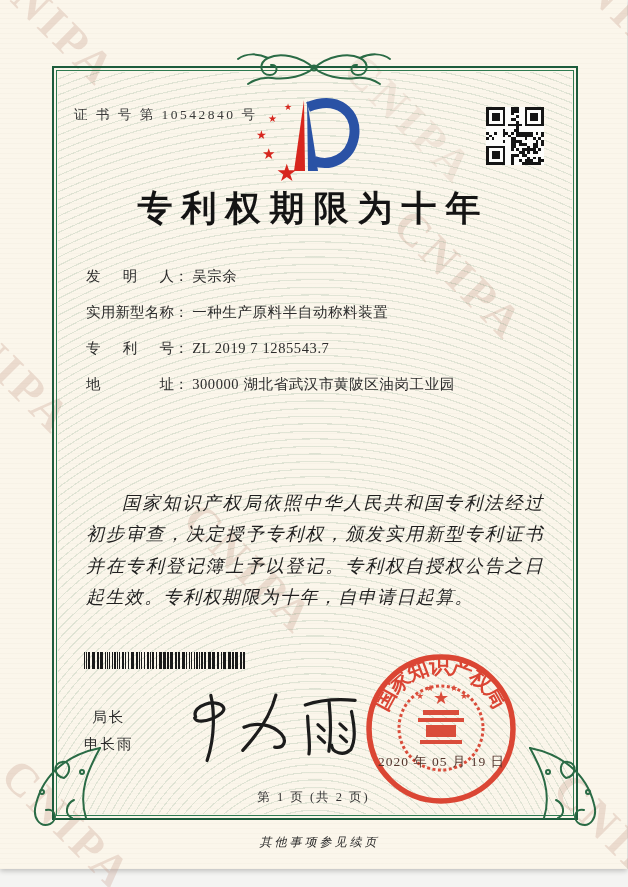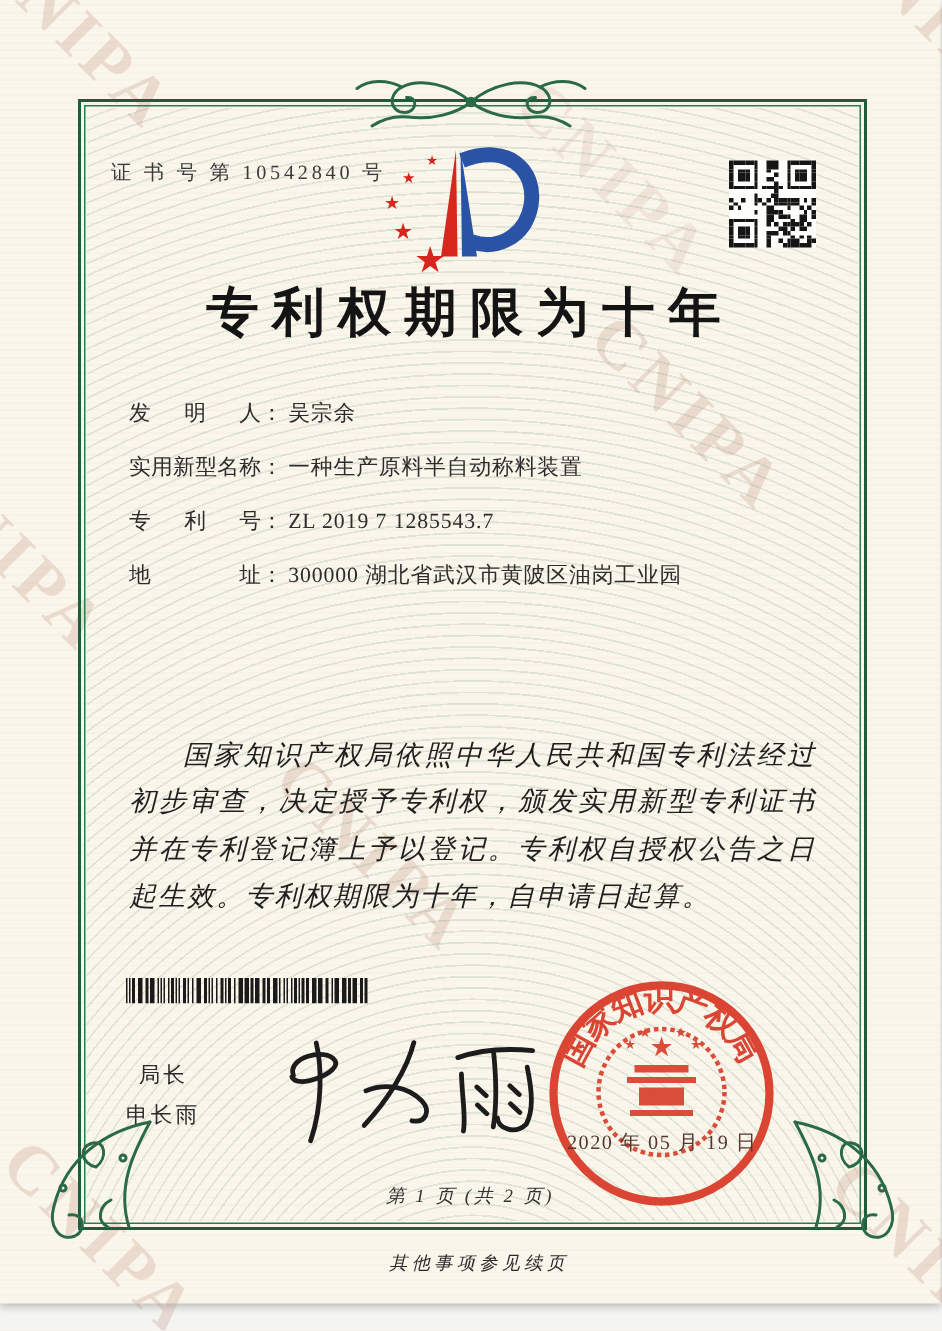--- a/index.html
+++ b/index.html
@@ -54,21 +54,21 @@
   .paras p { text-indent:2em; }
 
   .barcode { position:absolute; left:84px; top:652px; }
   .sig-labels { position:absolute; left:84px; top:704px; font-family:"Liberation Sans","DejaVu Sans",sans-serif;
                 font-size:14.5px; color:#2b2b2b; line-height:27px; letter-spacing:2px;text-align:center; }
   .sig-script { position:absolute; left:182px; top:690px; transform:rotate(-2deg); }
   .sig-script path { stroke:#1c1c1c; stroke-width:3.2; fill:none; stroke-linecap:round; stroke-linejoin:round; }
 
   .seal { position:absolute; left:362px; top:650px; mix-blend-mode:multiply; opacity:0.94; }
   .page-no { position:absolute; left:0; top:789px; width:100%; text-align:center;
-             font-size:12.5px; color:#333; letter-spacing:2px;font-style:italic; }
+             font-size:12.5px; color:#333; letter-spacing:2px; }
   .note { position:absolute; left:6px; top:834px; width:100%; text-align:center;
           font-size:12px; color:#2a2a2a; letter-spacing:3px; font-style:italic; z-index:5; }
 </style>
 </head>
 <body>
 
 <div class="scan">
   <div class="paper">
 
     <div class="wm" style="left:-30px; top:-6px;">CNIPA</div>

